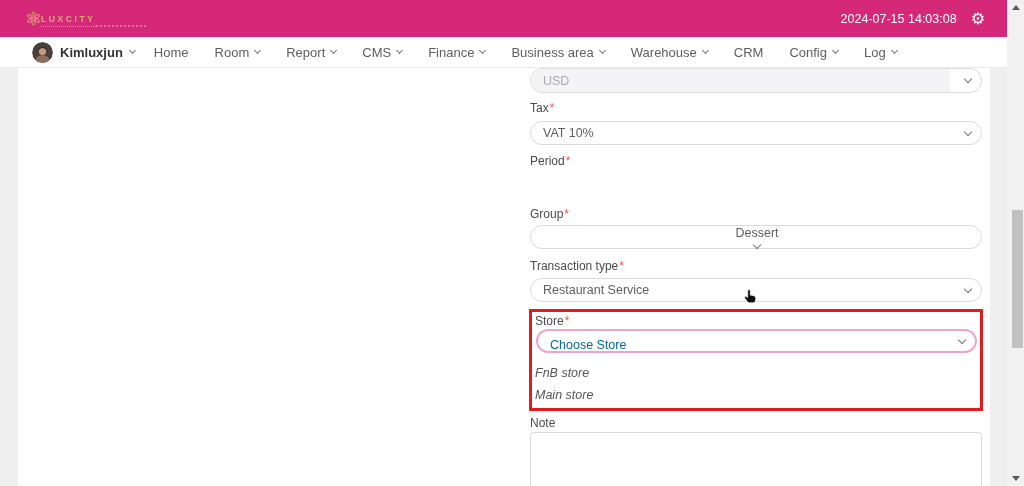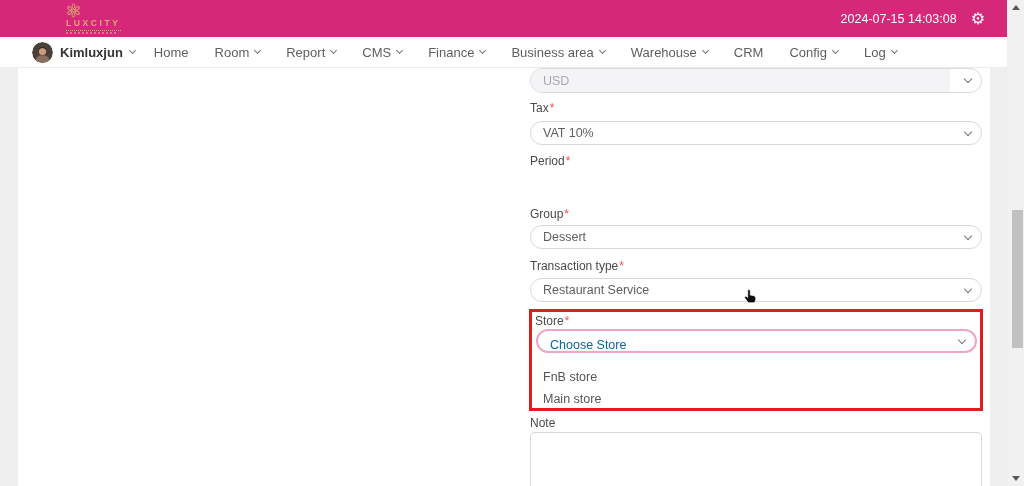--- a/index.html
+++ b/index.html
@@ -3,21 +3,21 @@
 <meta charset="utf-8">
 <style>
   * { margin:0; padding:0; box-sizing:border-box; }
   html,body { width:1024px; height:486px; overflow:hidden; }
   body { font-family:"Liberation Sans","DejaVu Sans",sans-serif; background:#efefef; position:relative; }
   .screen { position:absolute; left:0; top:0; width:1024px; height:486px; overflow:hidden; background:#efefef; }
 
   
   .topbar { position:absolute; left:0; top:0; width:1007px; height:37px; background:#d62878;
             display:flex; align-items:center; justify-content:space-between; padding:0 22px 0 26px; }
-  .logo { display:flex; flex-direction:column; align-items:flex-start; line-height:1; cursor:pointer;margin-left:40px; }
+  .logo { display:flex; flex-direction:row; align-items:flex-end; line-height:1; cursor:pointer; }
   .logo .flower { display:block; margin-bottom:1px; }
   .brand-text { color:#d9ab6e; font-size:8.5px; font-weight:bold; letter-spacing:2.6px;
                 border-bottom:1px dotted #d9ab6e; padding-bottom:2px; }
   .brand-tagline { margin-top:1px; width:52px; height:2px;
                    background:repeating-linear-gradient(90deg,#c98fa8 0 2px,transparent 2px 4px); opacity:.8; }
   .topbar-right { display:flex; align-items:center; gap:14px; }
   .datetime { color:#ffffff; font-size:12.5px; }
   .gear { color:#ffffff; font-size:16px; line-height:1; cursor:pointer; }
 
   
@@ -44,22 +44,22 @@
   .sel .val { flex:1; font-size:12.5px; color:#5f5f5f; }
   .sel.disabled { height:25px; padding:0; overflow:hidden; border-color:#dcdcdc; }
   .sel.disabled .gray-fill { position:absolute; left:0; top:0; bottom:0; width:419px; background:#f4f4f6; }
   .sel.disabled .val { position:relative; color:#a9a9b0; padding-left:12px; }
   .sel.disabled .chev { position:relative; margin-right:10px; }
   .sel.store { left:536px; top:329px; width:441px; border:2px solid #efa5c8; }
   .sel .val.placeholder { color:#0369a1;margin-top:8px; }
 
   .red-box { position:absolute; left:529px; top:309px; width:454px; height:102px;
              border:3px solid #e11c1c; pointer-events:none; z-index:5; }
-  .opt { position:absolute; left:533px; width:446px; height:22px; display:flex; align-items:flex-end;
-         padding-left:10px; font-size:12.5px; color:#555; background:#fff; cursor:pointer; }
+  .opt { position:absolute; left:533px; width:446px; height:22px; display:flex; align-items:center;
+         padding-left:2px; font-size:12.5px; color:#555; background:#fff; cursor:pointer;font-style:italic; }
 
   .note-area { position:absolute; left:530px; top:432px; width:452px; height:80px; background:#fff;
                border:1px solid #d9d9d9; border-radius:4px; resize:none; font-family:inherit; font-size:12.5px; color:#555; padding:6px 10px; }
 
   
   .scrollbar { position:absolute; right:0; top:0; width:17px; height:486px; background:#f1f1f1; z-index:9; }
   .sb-btn { position:absolute; left:0; width:17px; height:15px; display:flex; align-items:center; justify-content:center; cursor:pointer; }
   .sb-up { top:0; } .sb-down { bottom:0; }
   .tri-up { width:0; height:0; border-left:4px solid transparent; border-right:4px solid transparent; border-bottom:5px solid #5a5a5a; }
   .tri-down { width:0; height:0; border-left:4px solid transparent; border-right:4px solid transparent; border-top:5px solid #5a5a5a; }
@@ -164,21 +164,21 @@
     <span class="chev"></span>
   </div>
 
   <div class="f-label" style="left:530px; top:154px;">
     <span>Period</span><span class="req">*</span>
   </div>
 
   <div class="f-label" style="left:530px; top:207px;">
     <span>Group</span><span class="req">*</span>
   </div>
-  <div class="sel" style="left:530px; top:225px;">
+  <div class="sel" style="left:530px; top:225px;flex-direction:column;">
     <span class="val">Dessert</span>
     <span class="chev"></span>
   </div>
 
   <div class="f-label" style="left:530px; top:259px;">
     <span>Transaction type</span><span class="req">*</span>
   </div>
   <div class="sel" style="left:530px; top:278px;">
     <span class="val">Restaurant Service</span>
     <span class="chev"></span>

